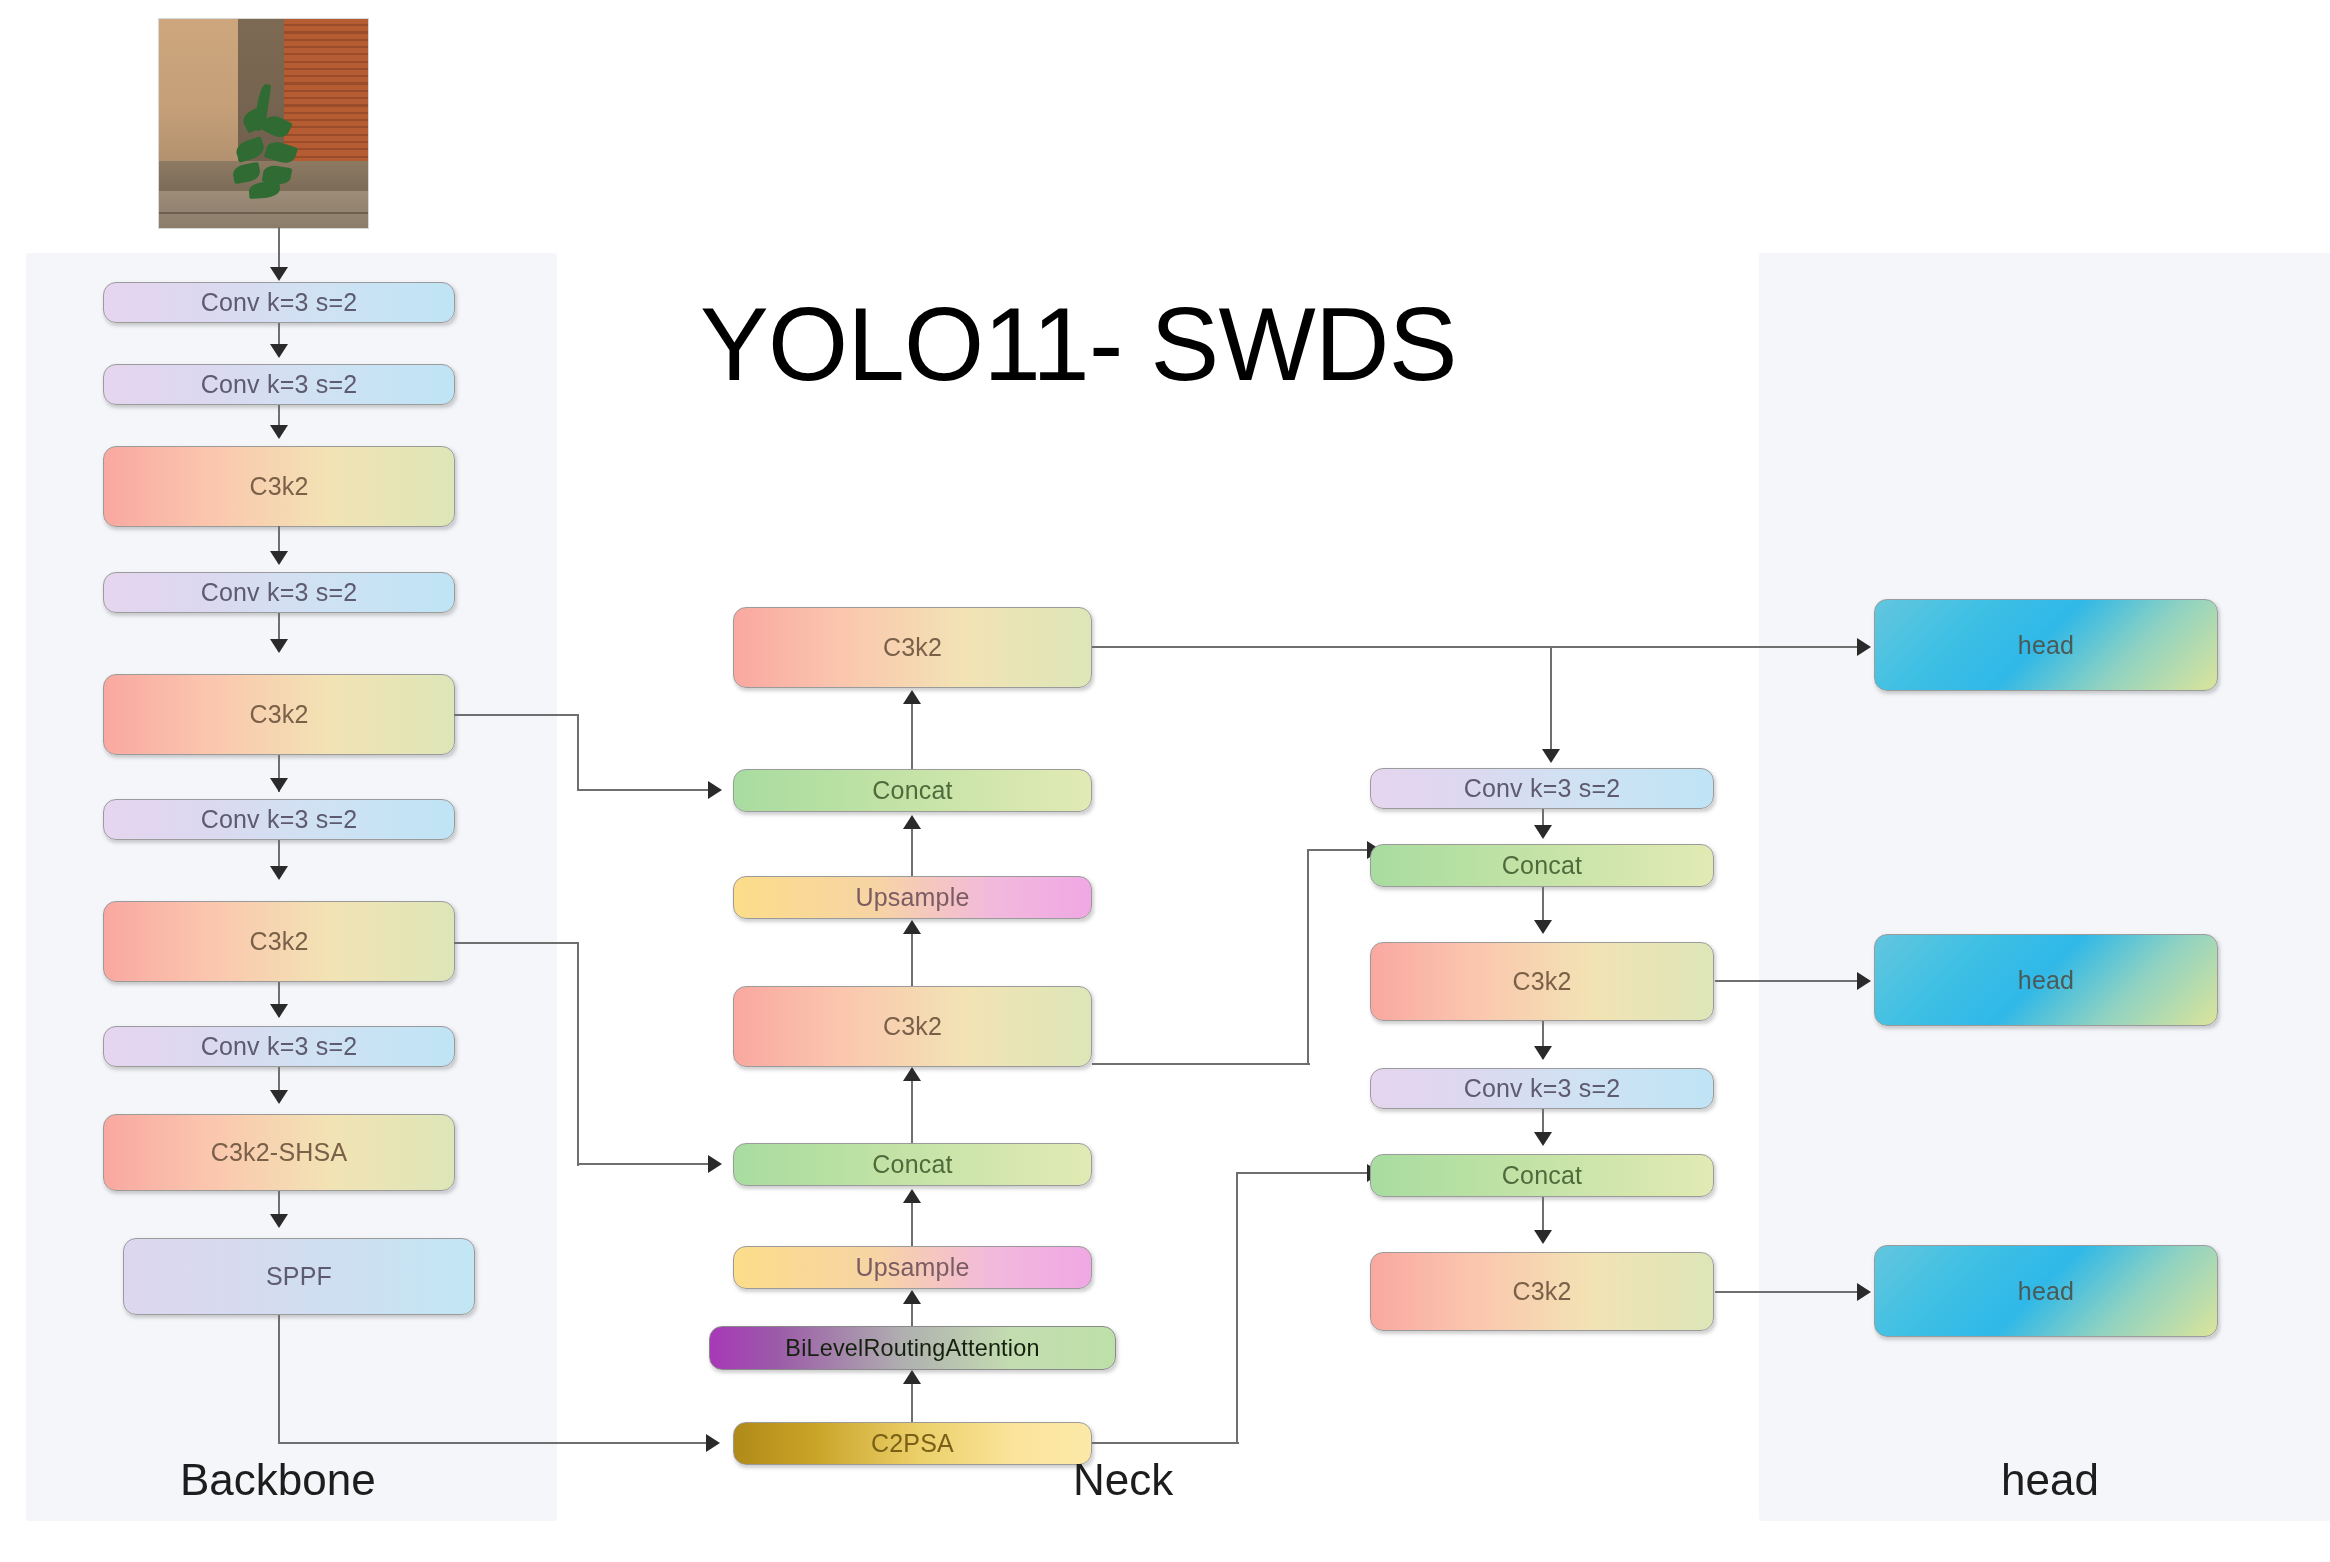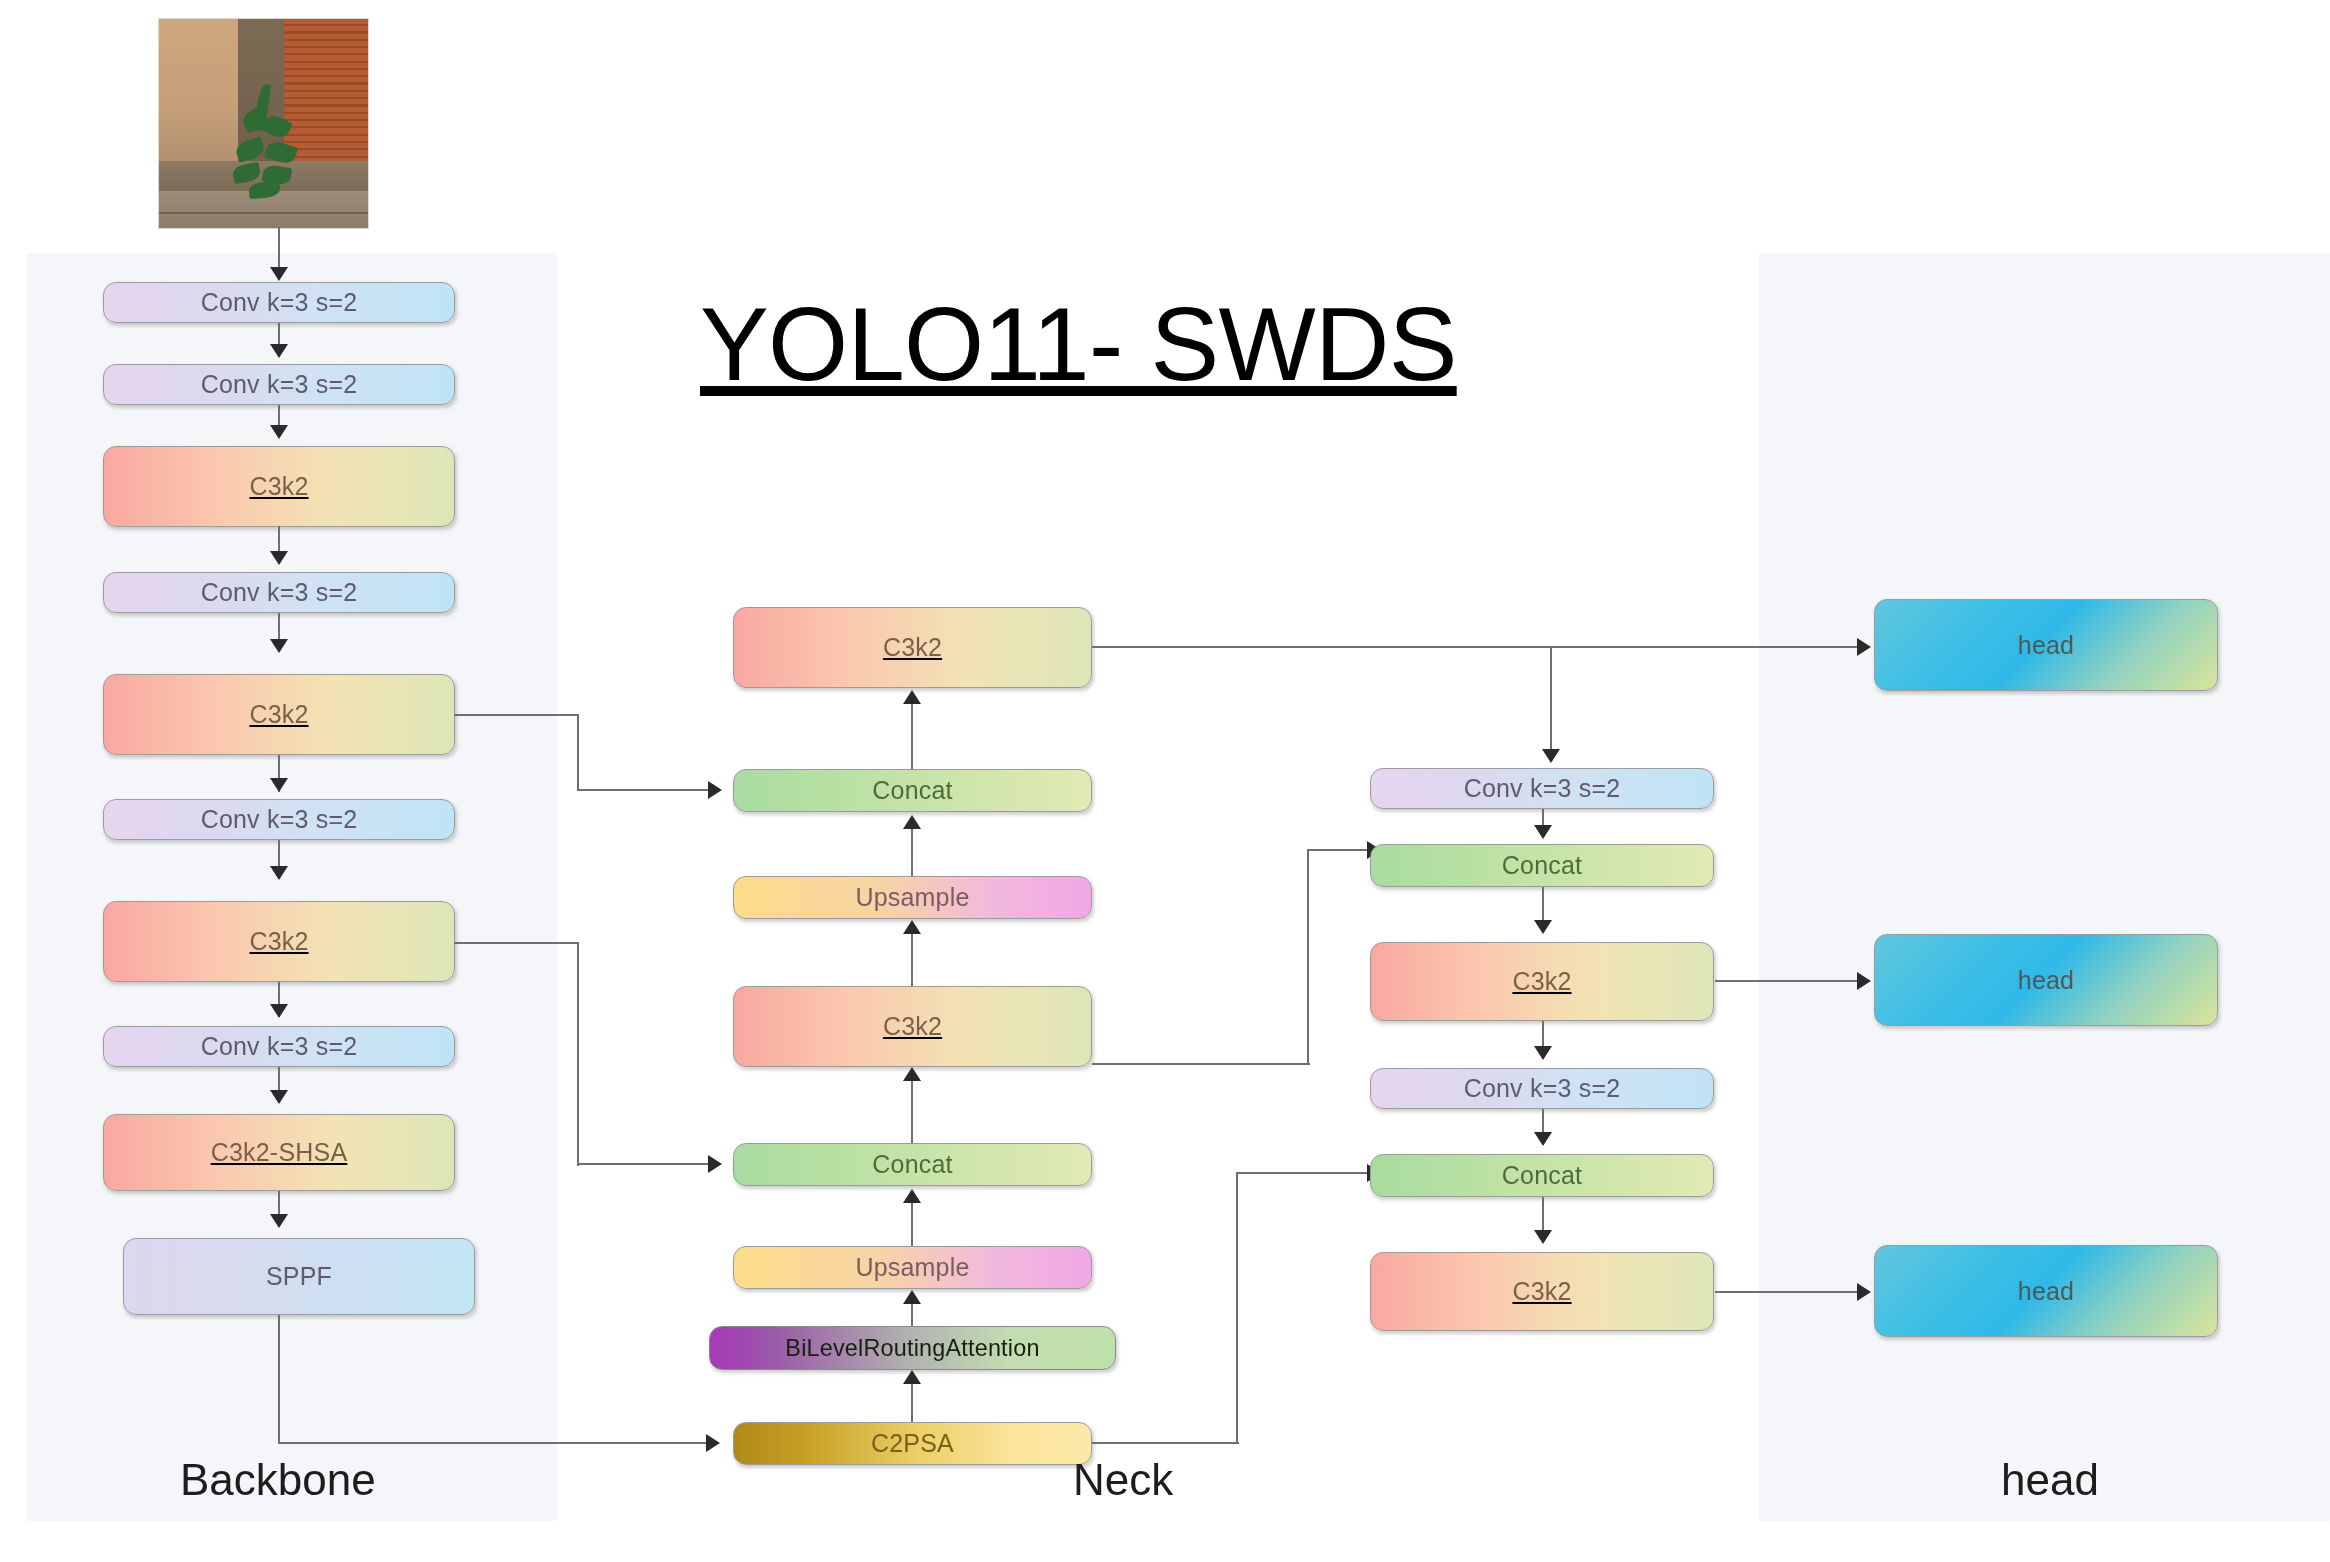--- a/index.html
+++ b/index.html
@@ -5,21 +5,21 @@
   html,body{margin:0;padding:0;background:#ffffff;}
   body{width:2330px;height:1562px;position:relative;overflow:hidden;
        font-family:"Liberation Sans","DejaVu Sans",sans-serif;}
   .panel{position:absolute;background:#f4f6fa;border-radius:2.9px;}
   .node{position:absolute;border-radius:13px;border:1.5px solid #9b9b9b;
         box-sizing:border-box;display:flex;align-items:center;justify-content:center;
         box-shadow:1.5px 2.2px 3.7px rgba(120,120,120,.35);}
   .node span{font-size:25px;color:#5a5a5a;letter-spacing:0.2px;white-space:nowrap;}
   .n-conv{background:linear-gradient(90deg,#e6d5ef 0%,#dcd8f0 28%,#cfe2f3 62%,#bfe4f5 100%);}
   .n-conv span{color:#5d5a72;}
-  .n-c3k2{background:linear-gradient(90deg,#f9a8a0 0%,#fbc6ae 30%,#f2e3b4 65%,#dde6b8 100%);text-decoration:underline;}
+  .n-c3k2{background:linear-gradient(90deg,#f9a8a0 0%,#fbc6ae 30%,#f2e3b4 65%,#dde6b8 100%);}
   .n-c3k2 span{color:#7a6048;}
   .n-sppf{background:linear-gradient(90deg,#ddd6ef 0%,#d3dcf0 45%,#c2e6f4 100%);margin-left:20px;}
   .n-sppf span{color:#5d5a72;}
   .n-concat{background:linear-gradient(90deg,#a8dca0 0%,#c4e3a6 48%,#e2eab4 100%);}
   .n-concat span{color:#4f6b3c;}
   .n-up{background:linear-gradient(90deg,#fbdd8a 0%,#f7d4a4 40%,#f2b9dc 72%,#f0a8e4 100%);}
   .n-up span{color:#7a5c62;}
   .n-bira{background:linear-gradient(90deg,#a838b8 0%,#9b59a8 16%,#b0b0b0 48%,#c3dcb0 74%,#bde0a8 100%);
           border-color:#8a8a8a;}
   .n-bira span{color:#14210f;font-size:23.4px;}
@@ -27,21 +27,21 @@
   .n-c2psa span{color:#7a6018;}
   .n-head{background:linear-gradient(135deg,#63c6de 0%,#3fc0e4 26%,#2fb8e8 48%,#8fd2c2 72%,#dbe49a 100%);}
   .n-head span{color:#4a5a58;}
   .edge{position:absolute;background:#6f6f6f;}
   .eh{height:2.2px;} .ev{width:2.2px;}
   .arr{position:absolute;width:0;height:0;}
   .arr-d{border-left:9.5px solid transparent;border-right:9.5px solid transparent;border-top:14.7px solid #2a2a2a;}
   .arr-u{border-left:9.5px solid transparent;border-right:9.5px solid transparent;border-bottom:14.7px solid #2a2a2a;}
   .arr-r{border-top:9.5px solid transparent;border-bottom:9.5px solid transparent;border-left:14.7px solid #2a2a2a;}
   .zlabel{position:absolute;font-size:44px;color:#1d1d1d;}
-  .title{position:absolute;font-size:103px;color:#000;letter-spacing:-0.7px;white-space:nowrap;text-decoration:underline;}
+  .title{position:absolute;font-size:103px;color:#000;letter-spacing:-0.7px;white-space:nowrap;}
   .thumb{position:absolute;border:0.7px solid #d8d8d8;overflow:hidden;background:#6b5340;}
   .thumb .wallL{position:absolute;left:0;top:0;width:38%;height:72%;
      background:linear-gradient(180deg,#cdA67d 0%,#c49f78 60%,#b08f6d 100%);
      background:linear-gradient(180deg,#cda67d 0%,#c49f78 60%,#b08f6d 100%);}
   .thumb .wallM{position:absolute;left:38%;top:0;width:22%;height:72%;
      background:linear-gradient(180deg,#7d6a54 0%,#6f5f4c 100%);}
   .thumb .wallR{position:absolute;left:60%;top:0;width:40%;height:72%;
      background:repeating-linear-gradient(180deg,#b55c33 0px,#b55c33 5.1px,#9a4c2a 5.1px,#9a4c2a 7.3px);}
   .thumb .base{position:absolute;left:0;bottom:18%;width:100%;height:14%;
      background:linear-gradient(180deg,#8d7a63 0%,#7b6b57 100%);}

